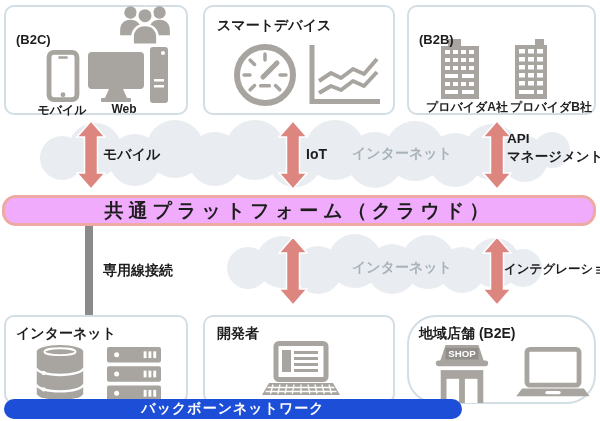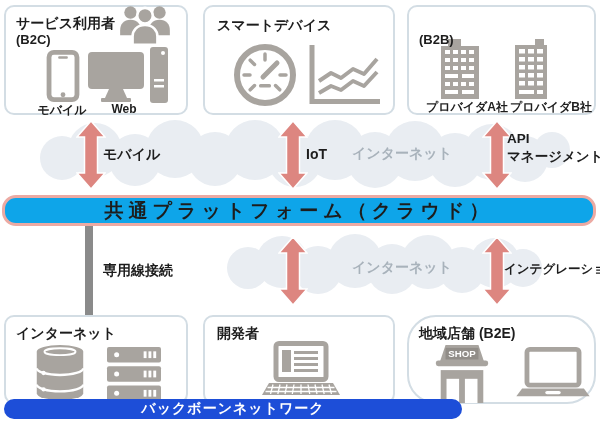--- a/index.html
+++ b/index.html
@@ -14,21 +14,21 @@
   .icon-label{ position:absolute; font-weight:bold; font-size:12px; text-align:center; white-space:nowrap; z-index:3; }
   .icon      { position:absolute; z-index:2; }
 
   .arrow { position:absolute; width:30px; height:70px; z-index:3; }
 
   .conn-label { position:absolute; font-weight:bold; font-size:14px; white-space:nowrap; z-index:4; }
   .conn-label.small { font-size:12.5px; }
   .internet-label { color:#a8b2bb; }
 
   .platform { position:absolute; left:2px; top:195px; width:594px; height:31px; box-sizing:border-box;
-              background:#0ea5e9; border:3px solid #ecaaa3; border-radius:14px; z-index:2;
+              background:#f0abfc; border:3px solid #ecaaa3; border-radius:14px; z-index:2;
               display:flex; align-items:center; justify-content:center; }
   .platform-title { font-weight:bold; font-size:19px; letter-spacing:5px; white-space:nowrap; }
 
   .dedicated-line { position:absolute; left:85px; top:226px; width:8px; height:92px; background:#8a8a8a; z-index:1; }
 
   .backbone { position:absolute; left:4px; top:399px; width:458px; height:20px; background:#1d4ed8;
               border-radius:10px; z-index:6; display:flex; align-items:center; justify-content:center; }
   .backbone-label { color:#fff; font-weight:bold; font-size:14px; letter-spacing:1px; white-space:nowrap; }
 </style>
 </head>
@@ -58,21 +58,20 @@
       <circle cx="355" cy="261" r="27"></circle>
         <circle cx="392" cy="269" r="25"></circle>
         <circle cx="428" cy="262" r="27"></circle>
       <circle cx="462" cy="270" r="23"></circle>
         <circle cx="495" cy="263" r="25"></circle>
         <circle cx="523" cy="268" r="19"></circle>
     </g>
   </svg>
 
   <div class="box" style="left:4px;top:5px;width:184px;height:110px;">
-    <div class="box-title" style="left:10px;top:8px;">サービス利用者</div>
     <div class="box-sub" style="left:10px;top:25px;">(B2C)</div>
     <svg class="icon" style="left:110px;top:-2px;" width="58" height="40" viewBox="0 0 56 38">
       <g fill="#a8a49f">
         <circle cx="14" cy="7" r="6"></circle>
         <path d="M14,14 c-6.5,0 -10,4.5 -10,10 v5 h20 v-5 c0,-5.5 -3.5,-10 -10,-10 z"></path>
         <circle cx="42" cy="7" r="6"></circle>
         <path d="M42,14 c-6.5,0 -10,4.5 -10,10 v5 h20 v-5 c0,-5.5 -3.5,-10 -10,-10 z"></path>
         <circle cx="28" cy="10" r="7.5" stroke="#fff" stroke-width="2.5"></circle>
         <path d="M28,19 c-8,0 -12,5.5 -12,11 v8 h24 v-8 c0,-5.5 -4,-11 -12,-11 z" stroke="#fff" stroke-width="2.5"></path>
       </g>

